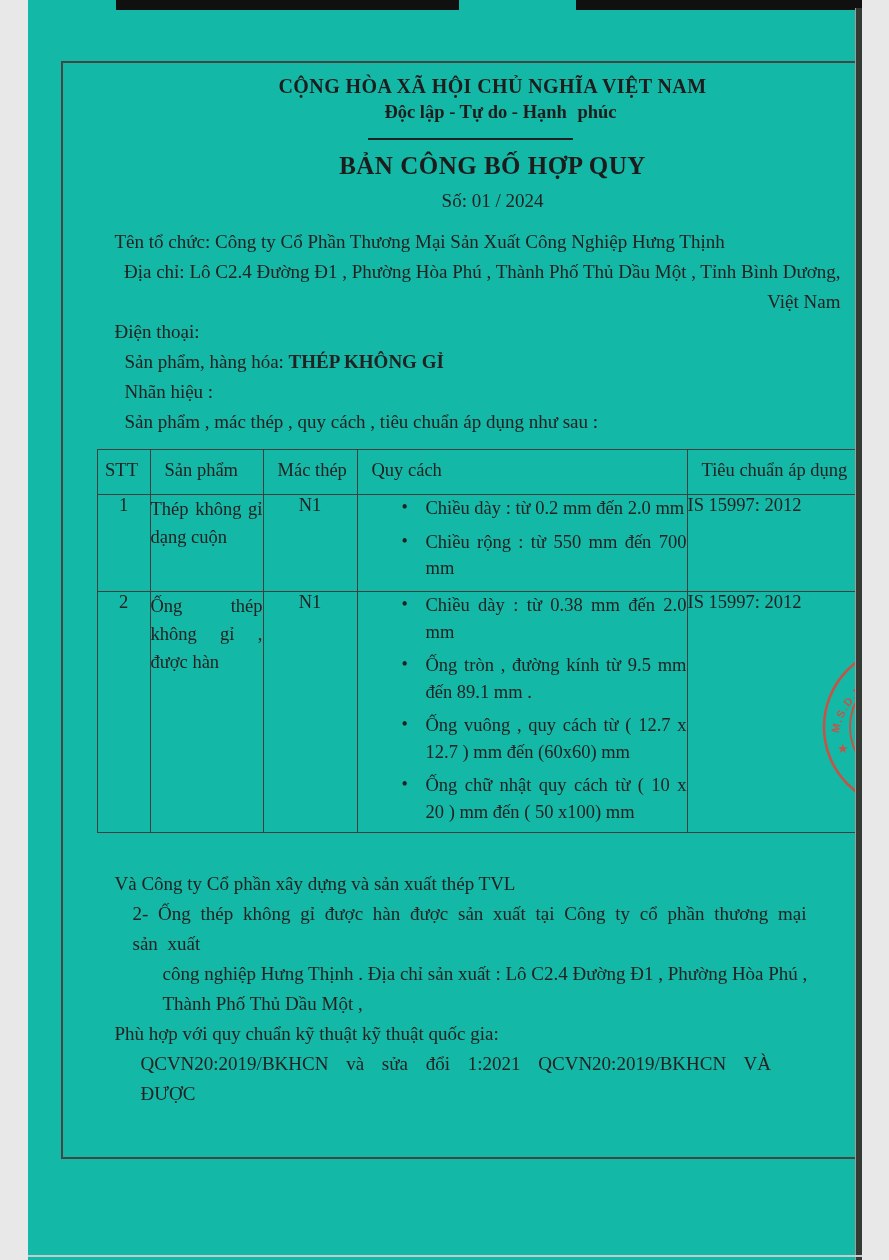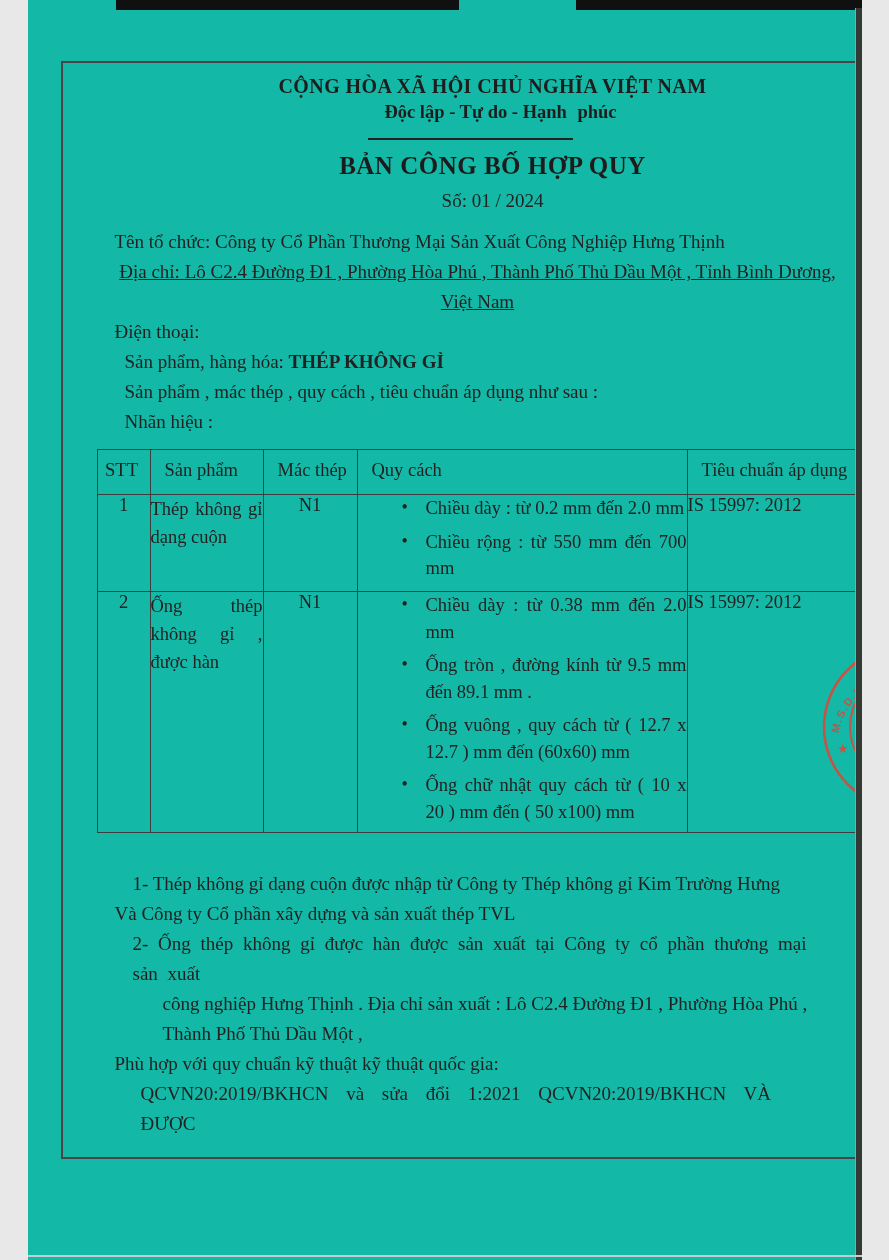--- a/index.html
+++ b/index.html
@@ -23,21 +23,21 @@
   .doc-head { text-align:center; padding-top:10px; transform:translateX(26px); }
   .national   { font-size:20px; font-weight:bold; letter-spacing:.4px; line-height:26px; color:#1d1d1d; }
   .motto      { font-size:18.5px; font-weight:bold; line-height:27px; color:#1d1d1d; }
   .motto .u   { border-bottom:2px solid #222; padding:0 6px 16px 16px; }
   .doc-title  { font-size:25px; font-weight:bold; letter-spacing:.5px; margin-top:25px; line-height:30px; color:#1c1c1c; }
   .doc-number { font-size:19px; margin-top:7px; line-height:26px; }
 
   .info { margin:13px 0 0 52px; width:726px; font-size:19px; line-height:30px; }
   .info .indent { padding-left:10px; }
   .bold { font-weight:bold; }
-  .addr { text-align:center;text-decoration:underline; }
+  .addr { text-align:right; }
 
   table.products {
     margin:12px 0 0 34px; border-collapse:collapse; table-layout:fixed;
     width:770px; font-size:18.5px; color:#222;
   }
   table.products th, table.products td {
     border:1.6px solid #3e3e3e; vertical-align:top; font-weight:normal;
     padding:0; box-sizing:border-box;
   }
   col.c-stt{width:53px;} col.c-prod{width:113px;} col.c-grade{width:94px;} col.c-spec{width:330px;} col.c-std{width:180px;}
@@ -82,22 +82,22 @@
       <div class="motto"><span class="u">Độc lập - Tự do - Hạnh</span><span> phúc</span></div>
       <div class="doc-title">BẢN CÔNG BỐ HỢP QUY</div>
       <div class="doc-number">Số: 01 / 2024</div>
     </div>
 
     <div class="info">
       <div>Tên tổ chức: Công ty Cổ Phần Thương Mại Sản Xuất Công Nghiệp Hưng Thịnh</div>
       <div class="addr">Địa chỉ: Lô C2.4 Đường Đ1 , Phường Hòa Phú , Thành Phố Thủ Dầu Một , Tỉnh Bình Dương, Việt Nam</div>
       <div>Điện thoại:</div>
       <div class="indent"><span>Sản phẩm, hàng hóa: </span><span class="bold">THÉP KHÔNG GỈ</span></div>
+      <div class="indent">Nhãn hiệu :</div>
       <div class="indent">Sản phẩm , mác thép , quy cách , tiêu chuẩn áp dụng như sau :</div>
-      <div class="indent">Nhãn hiệu :</div>
     </div>
 
     <table class="products">
       <colgroup>
           <col class="c-stt">
           <col class="c-prod">
           <col class="c-grade">
           <col class="c-spec">
           <col class="c-std">
         </colgroup>
@@ -132,21 +132,20 @@
             <li><span class="bullet">•</span><span>Ống vuông , quy cách từ ( 12.7 x 12.7 ) mm đến (60x60) mm</span></li>
             <li><span class="bullet">•</span><span>Ống chữ nhật quy cách từ ( 10 x 20 ) mm đến ( 50 x100) mm</span></li>
           </ul>
         </td>
         <td class="std">IS 15997: 2012</td>
       </tr>
     </tbody>
       </table>
 
     <div class="notes">
-      <div class="n-indent1">1- Thép không gỉ dạng cuộn được nhập từ Công ty Thép không gỉ Kim Trường Hưng</div>
       <div>Và Công ty Cổ phần xây dựng và sản xuất thép TVL</div>
       <div class="n-indent1 n-spread">2- Ống thép không gỉ được hàn được sản xuất tại Công ty cổ phần thương mại sản xuất</div>
       <div class="n-indent2">công nghiệp Hưng Thịnh . Địa chỉ sản xuất : Lô C2.4 Đường Đ1 , Phường Hòa Phú ,</div>
       <div class="n-indent2">Thành Phố Thủ Dầu Một ,</div>
       <div>Phù hợp với quy chuẩn kỹ thuật kỹ thuật quốc gia:</div>
       <div class="reg1">QCVN20:2019/BKHCN và sửa đổi 1:2021 QCVN20:2019/BKHCN VÀ ĐƯỢC</div>
     </div>
 
   </div>
 

